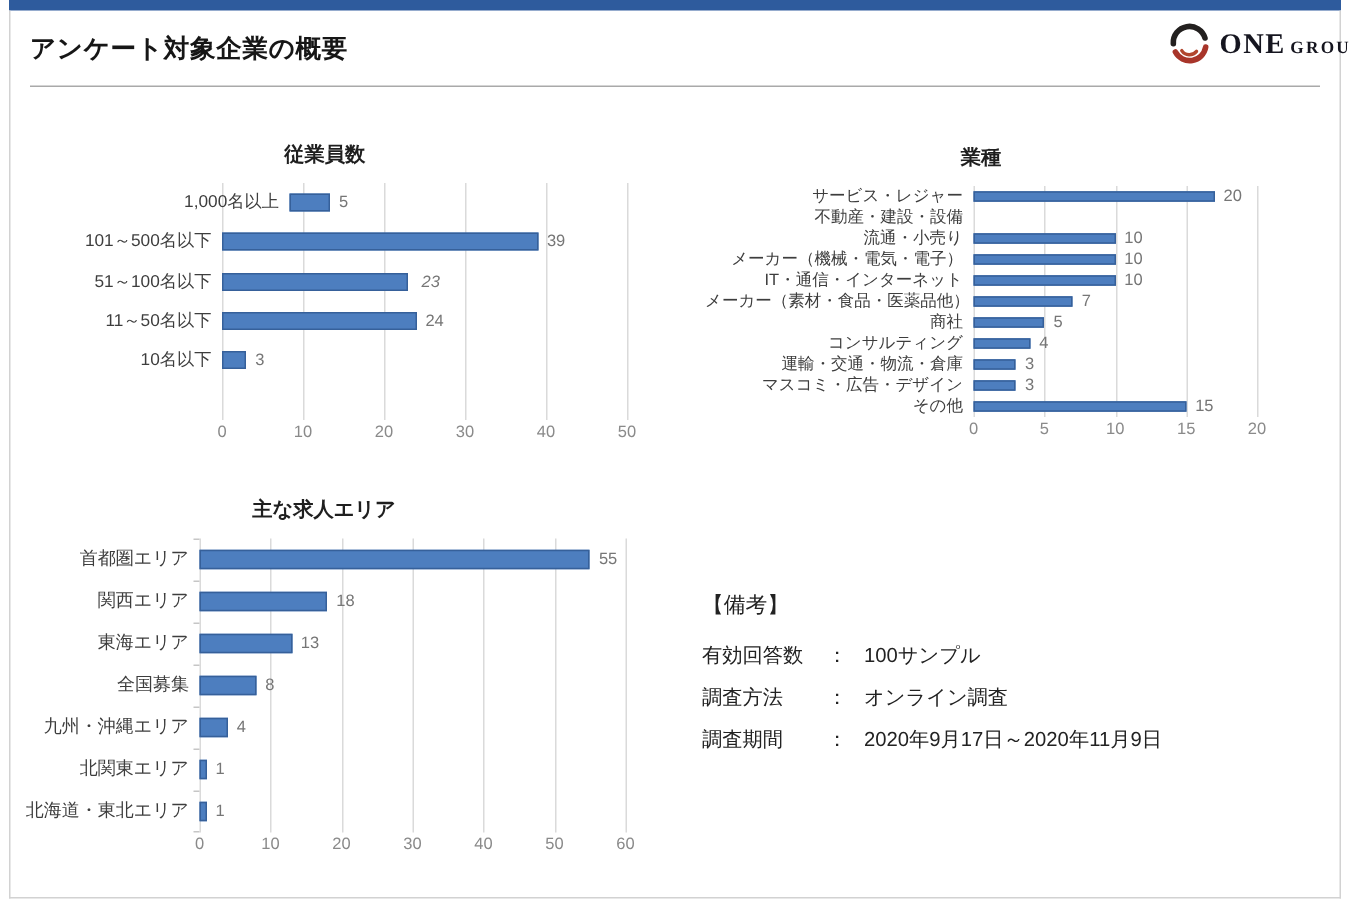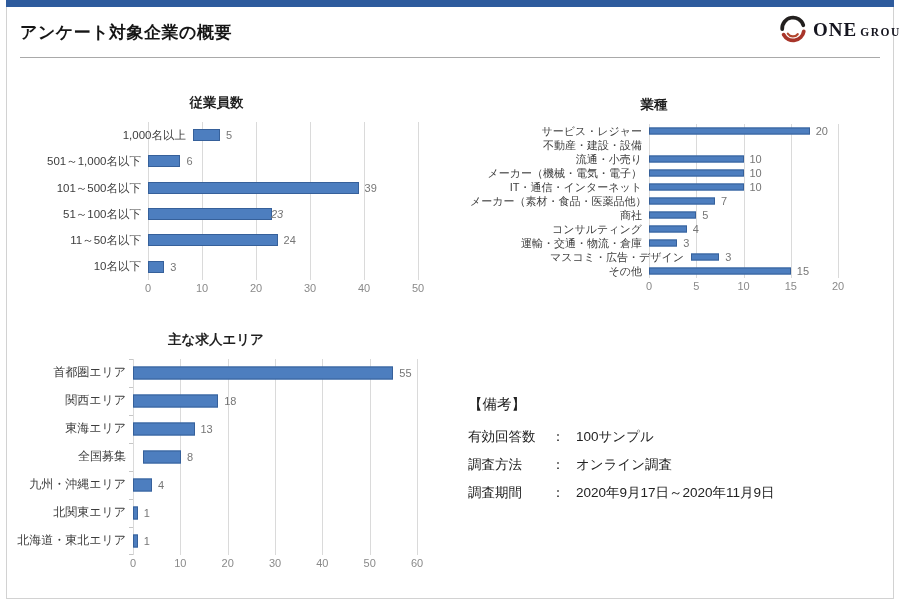--- a/index.html
+++ b/index.html
@@ -92,38 +92,31 @@
       </div>
     <div class="rows">
         <div class="bar-row" style="height: 26.33px; justify-content: flex-end;">
           <div class="chart-label" style="width: 133px; color: rgb(61, 61, 61);">1,000名以上</div>
           <div class="row-track" style="width: 270px;">
             <div class="bar" style="width: 27px; height: 12px; background: rgb(77, 126, 191); border-color: rgb(54, 96, 154);"></div>
             <span class="bar-value" style="left: 33px; color: rgb(118, 118, 118);">5</span>
           </div>
         </div>
         <div class="bar-row" style="height: 26.33px;">
-          <div class="chart-label" style="width: 133px; color: rgb(61, 61, 61);">501～1,000名以下</div>
-          <div class="row-track" style="width: 270px;">
-            <div class="bar" style="width: 32.4px; height: 12px; background: rgb(77, 126, 191); border-color: rgb(54, 96, 154);"></div>
-            <span class="bar-value" style="left: 38.4px; color: rgb(118, 118, 118);">6</span>
-          </div>
-        </div>
-        <div class="bar-row" style="height: 26.33px;">
           <div class="chart-label" style="width: 133px; color: rgb(61, 61, 61);">101～500名以下</div>
           <div class="row-track" style="width: 270px;">
             <div class="bar" style="width: 210.6px; height: 12px; background: rgb(77, 126, 191); border-color: rgb(54, 96, 154);"></div>
             <span class="bar-value" style="left: 216.6px; color: rgb(118, 118, 118);">39</span>
           </div>
         </div>
         <div class="bar-row" style="height: 26.33px;">
           <div class="chart-label" style="width: 133px; color: rgb(61, 61, 61);">51～100名以下</div>
           <div class="row-track" style="width: 270px;">
             <div class="bar" style="width: 124.2px; height: 12px; background: rgb(77, 126, 191); border-color: rgb(54, 96, 154);"></div>
-            <span class="bar-value" style="left: 123px; color: rgb(118, 118, 118); font-style: italic;">23</span>
+            <span class="bar-value" style="left: 133px; color: rgb(118, 118, 118); font-style: italic;">23</span>
           </div>
         </div>
         <div class="bar-row" style="height: 26.33px;">
           <div class="chart-label" style="width: 133px; color: rgb(61, 61, 61);">11～50名以下</div>
           <div class="row-track" style="width: 270px;">
             <div class="bar" style="width: 129.6px; height: 12px; background: rgb(77, 126, 191); border-color: rgb(54, 96, 154);"></div>
             <span class="bar-value" style="left: 135.6px; color: rgb(118, 118, 118);">24</span>
           </div>
         </div>
         <div class="bar-row" style="height: 26.33px;">
@@ -208,21 +201,21 @@
             <span class="bar-value" style="left: 43.8px; color: rgb(118, 118, 118);">4</span>
           </div>
         </div>
         <div class="bar-row" style="height: 14px;">
           <div class="chart-label" style="width: 179px; color: rgb(61, 61, 61);">運輸・交通・物流・倉庫</div>
           <div class="row-track" style="width: 189px;">
             <div class="bar" style="width: 28.3px; height: 7px; background: rgb(77, 126, 191); border-color: rgb(54, 96, 154);"></div>
             <span class="bar-value" style="left: 34.3px; color: rgb(118, 118, 118);">3</span>
           </div>
         </div>
-        <div class="bar-row" style="height: 14px; justify-content: flex-end;">
+        <div class="bar-row" style="height: 14px;">
           <div class="chart-label" style="width: 179px; color: rgb(61, 61, 61);">マスコミ・広告・デザイン</div>
           <div class="row-track" style="width: 189px;">
             <div class="bar" style="width: 28.3px; height: 7px; background: rgb(77, 126, 191); border-color: rgb(54, 96, 154);"></div>
             <span class="bar-value" style="left: 34.3px; color: rgb(118, 118, 118);">3</span>
           </div>
         </div>
         <div class="bar-row" style="height: 14px;">
           <div class="chart-label" style="width: 179px; color: rgb(61, 61, 61);">その他</div>
           <div class="row-track" style="width: 189px;">
             <div class="bar" style="width: 141.8px; height: 7px; background: rgb(77, 126, 191); border-color: rgb(54, 96, 154);"></div>
@@ -275,21 +268,21 @@
             <span class="bar-value" style="left: 91.2px; color: rgb(118, 118, 118);">18</span>
           </div>
         </div>
         <div class="bar-row" style="height: 28px;">
           <div class="chart-label" style="width: 118px; color: rgb(61, 61, 61);">東海エリア</div>
           <div class="row-track" style="width: 284px;">
             <div class="bar" style="width: 61.5px; height: 13px; background: rgb(77, 126, 191); border-color: rgb(54, 96, 154);"></div>
             <span class="bar-value" style="left: 67.5px; color: rgb(118, 118, 118);">13</span>
           </div>
         </div>
-        <div class="bar-row" style="height: 28px; gap: 10px;">
+        <div class="bar-row" style="height: 28px;">
           <div class="chart-label" style="width: 118px; color: rgb(61, 61, 61);">全国募集</div>
           <div class="row-track" style="width: 284px;">
             <div class="bar" style="width: 37.9px; height: 13px; background: rgb(77, 126, 191); border-color: rgb(54, 96, 154);"></div>
             <span class="bar-value" style="left: 43.9px; color: rgb(118, 118, 118);">8</span>
           </div>
         </div>
         <div class="bar-row" style="height: 28px;">
           <div class="chart-label" style="width: 118px; color: rgb(61, 61, 61);">九州・沖縄エリア</div>
           <div class="row-track" style="width: 284px;">
             <div class="bar" style="width: 18.9px; height: 13px; background: rgb(77, 126, 191); border-color: rgb(54, 96, 154);"></div>

